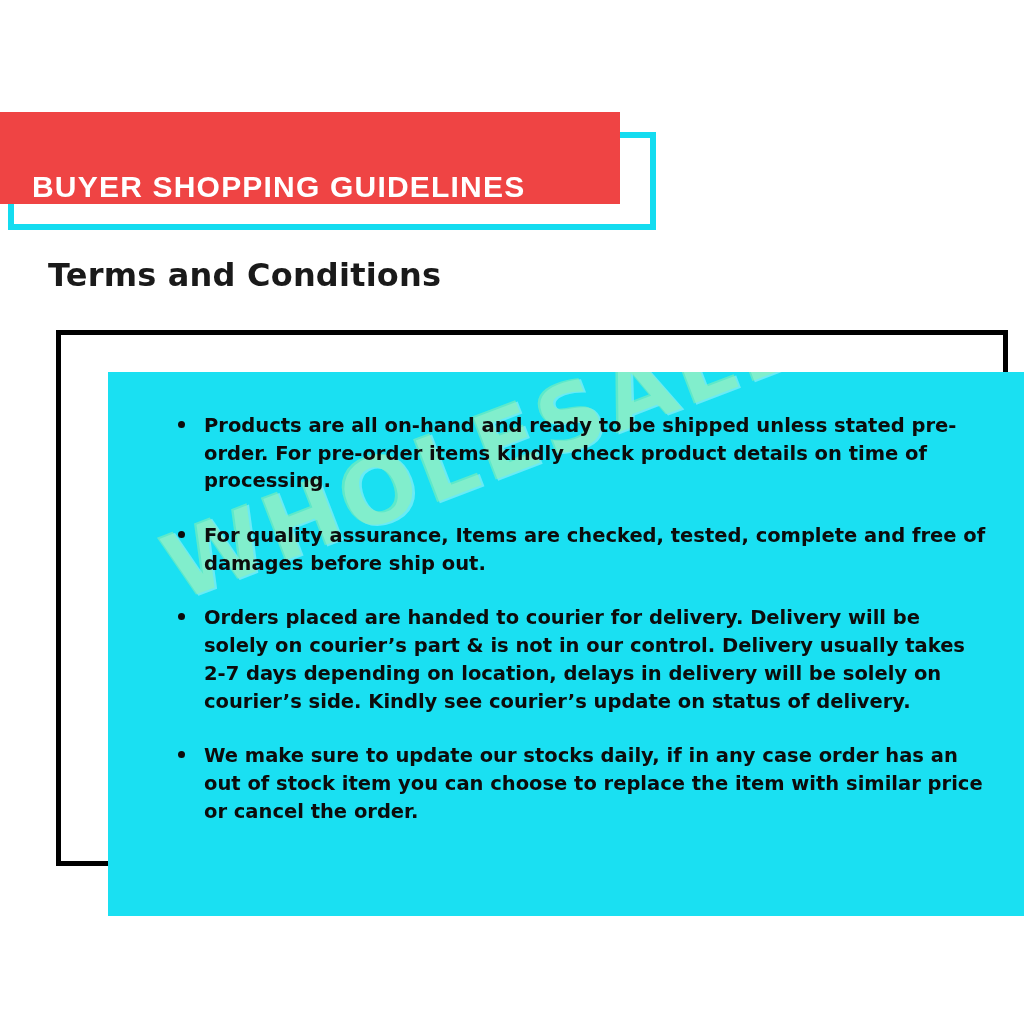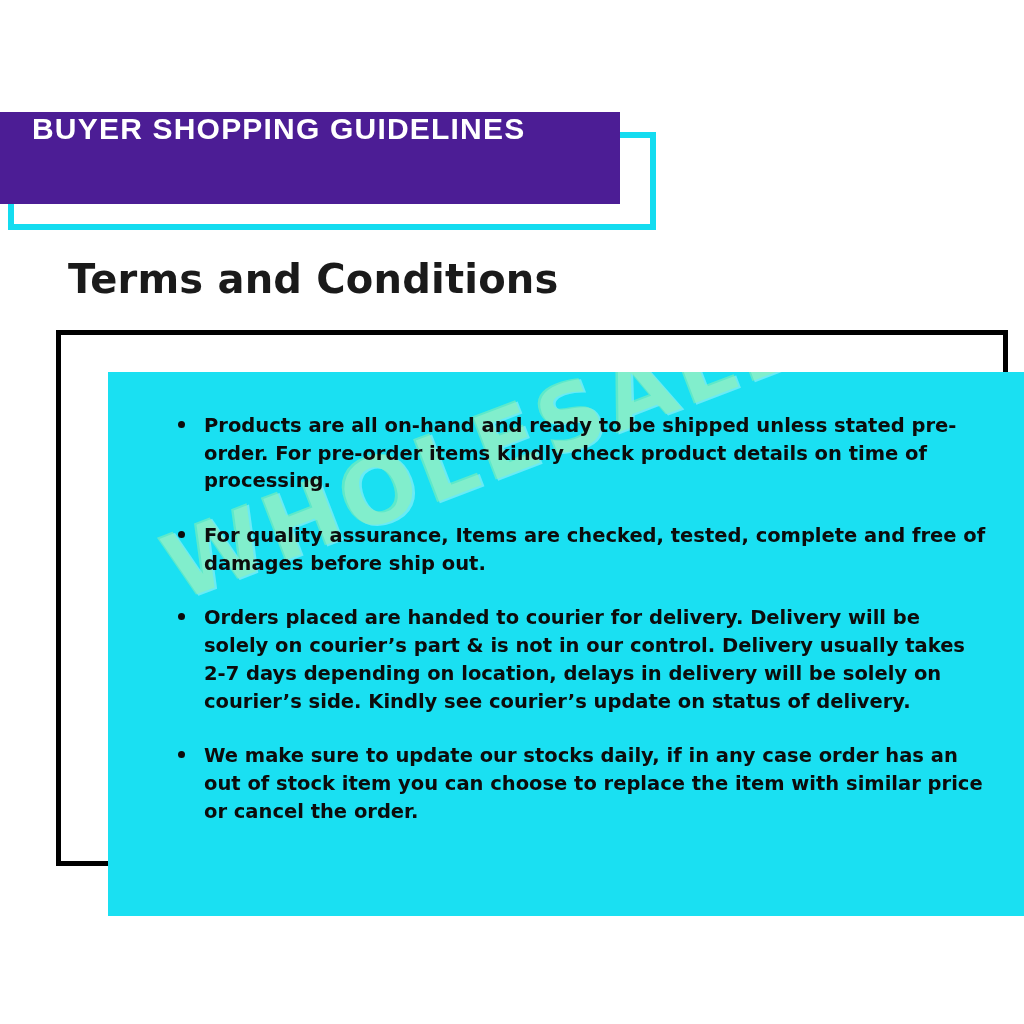--- a/index.html
+++ b/index.html
@@ -40,42 +40,42 @@
     width: 630px;
     height: 86px;
     background: #ffffff;
   }
   .header-black-bar {
     position: absolute;
     left: 0;
     top: 0;
     width: 620px;
     height: 92px;
-    background: #4c1d95;
+    background: #ef4444;
     display: flex;
-    align-items: flex-start;
+    align-items: flex-end;
   }
   .header-title {
     color: #ffffff;
     font-family: "Liberation Sans", sans-serif;
     font-weight: bold;
     font-size: 30px;
     letter-spacing: 1.2px;
     padding-left: 32px;
     white-space: nowrap;
   }
 
   
   .section-heading {
     position: absolute;
-    left: 68px;
+    left: 48px;
     top: 256px;
     font-family: "DejaVu Sans", sans-serif;
     font-weight: bold;
-    font-size: 40px;
+    font-size: 32px;
     color: #1a1a1a;
     letter-spacing: 0.2px;
   }
 
   
   .black-outline-box {
     position: absolute;
     left: 56px;
     top: 330px;
     width: 952px;

